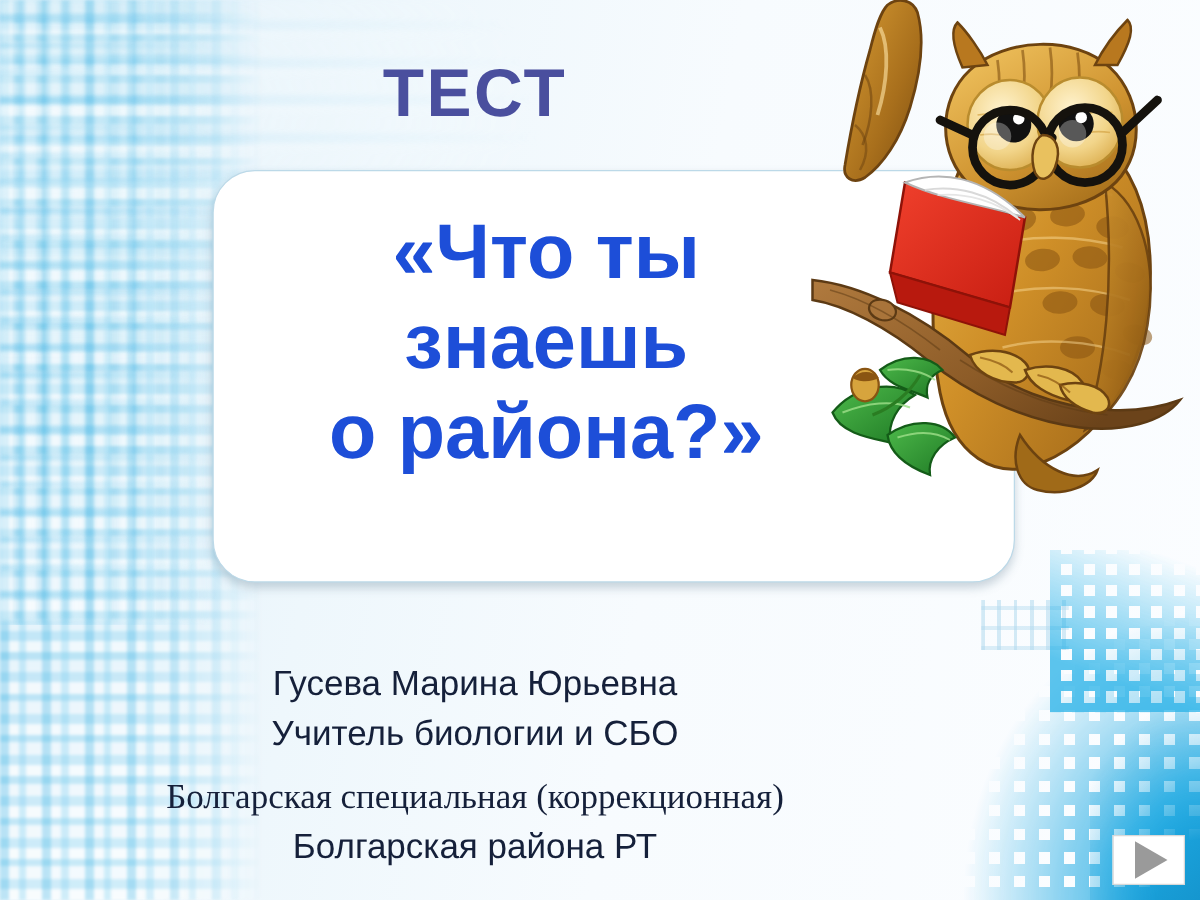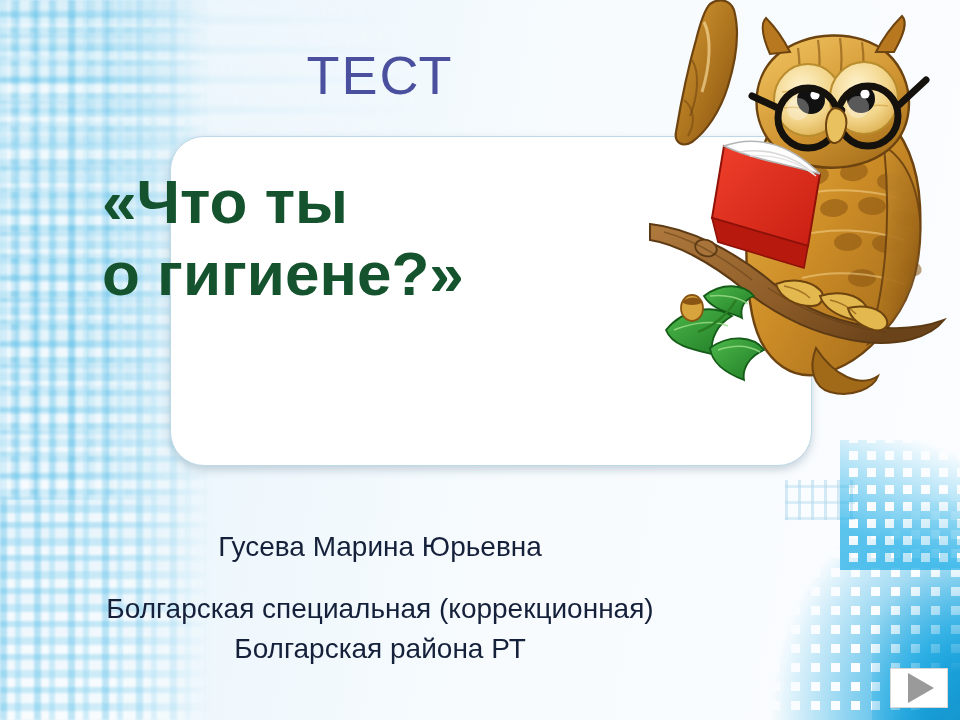--- a/index.html
+++ b/index.html
@@ -149,51 +149,52 @@
     box-shadow: 0 4px 8px rgba(90,120,140,0.30);
   }
 
   
   .test-heading {
     position: absolute;
     left: 0; top: 44px;
     width: 760px;
     text-align: center;
     font-size: 54px;
-    font-weight: normal;
+    font-weight: bold;
     letter-spacing: 2px;
     color: #4a4f9e;
     z-index: 6;
   }
 
   .main-title {
     position: absolute;
-    left: 102px; top: 166px;
+    left: 92px; top: 166px;
     width: 690px;
+    text-align: center;
     font-size: 62px;
     font-weight: bold;
     line-height: 1.16;
-    color: #14532d;
+    color: #1d4ed8;
     z-index: 5;
     pointer-events: none;
   }
   .main-title .tl { display:block; }
 
   .credits {
     position: absolute;
     left: 40px; top: 527px;
     width: 680px;
     text-align: center;
     color: #15203a;
     font-size: 28px;
     line-height: 1.42;
     z-index: 6;
   }
   .credits .line { display: block; }
-  .credits .school { margin-top: 22px; }
+  .credits .school { margin-top: 11px; font-family: Liberation Serif, serif; }
 
   
   .owl-wrap {
     position: absolute;
     left: 648px; top: -4px;
     width: 318px; height: 404px;
     z-index: 7;
   }
   .owl-wrap svg { width: 100%; height: 100%; display:block; }
 
@@ -231,21 +232,22 @@
   <div class="bg-br-pixels"></div>
   <div class="bg-br-pixels-upper"></div>
   <div class="bg-br-solid"></div>
 
   <div class="content-box"></div>
 
   <div class="test-heading">ТЕСТ</div>
 
   <div class="main-title">
     <span class="tl">«Что ты</span>
-    <span class="tl">о гигиене?»</span>
+    <span class="tl">знаешь</span>
+    <span class="tl">о района?»</span>
   </div>
 
   <div class="owl-wrap">
     <svg viewBox="0 0 318 404" xmlns="http://www.w3.org/2000/svg">
       <defs>
         <linearGradient id="bodyG" x1="0" y1="0" x2="1" y2="1">
           <stop offset="0%" stop-color="#e8b54a"></stop>
           <stop offset="45%" stop-color="#cf8f28"></stop>
           <stop offset="100%" stop-color="#9c6417"></stop>
         </linearGradient>
@@ -383,20 +385,21 @@
         <path d="M70 354 C88 348 102 350 112 356"></path>
       </g>
       <path d="M88 304 C80 318 66 330 50 336" stroke="#2a7d22" stroke-width="2.4" fill="none"></path>
       <ellipse cx="44" cy="312" rx="11" ry="13" fill="#d7a43d" stroke="#8a5512" stroke-width="1.8"></ellipse>
       <path d="M34 306 C40 300 50 300 55 306 C50 310 38 310 34 306 Z" fill="#8a5512"></path>
     </svg>
   </div>
 
   <div class="credits">
     <span class="line">Гусева Марина Юрьевна</span>
+    <span class="line">Учитель биологии и СБО</span>
     <span class="line school">Болгарская специальная (коррекционная)</span>
     <span class="line">Болгарская района РТ</span>
   </div>
 
   <div class="next-button">
     <span class="tri"></span>
   </div>
 
 </div>
 

